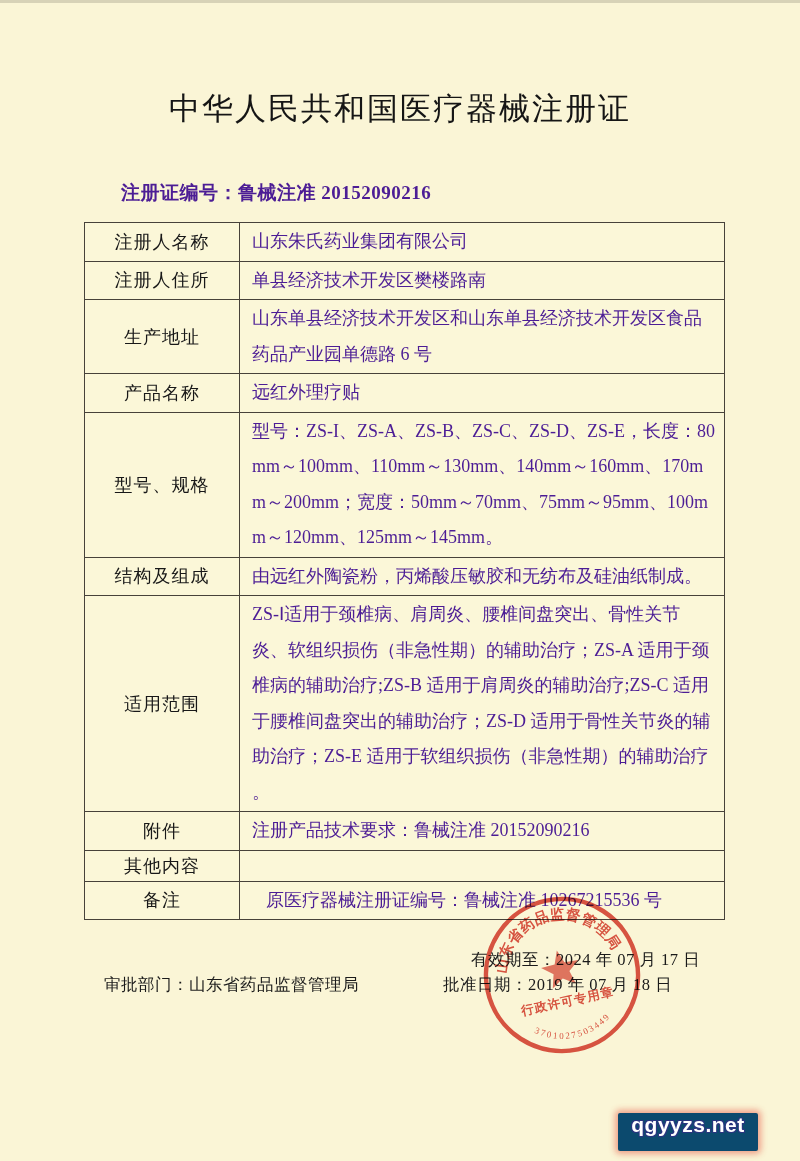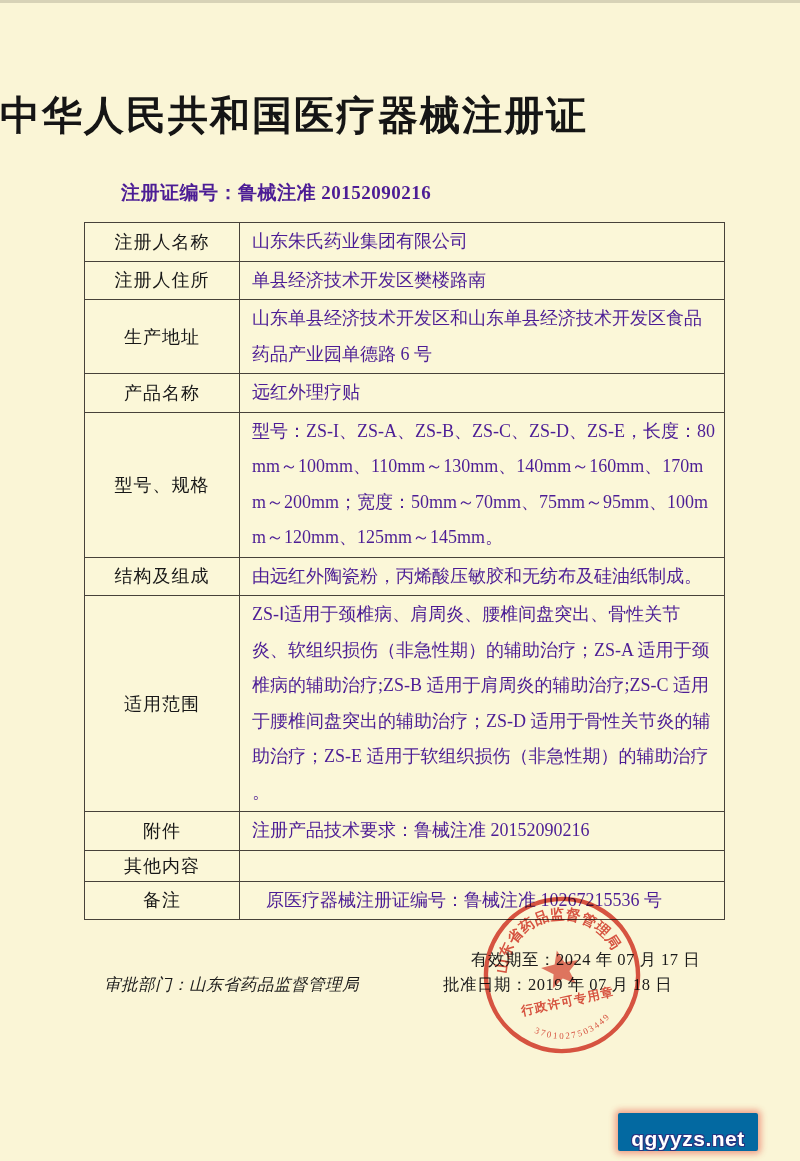--- a/index.html
+++ b/index.html
@@ -10,21 +10,22 @@
     color:#1c1c1c;
     position:relative;
     overflow:hidden;
   }
   .scan-top-edge{
     position:absolute;top:0;left:0;width:800px;height:3px;
     background:#b9b49e;opacity:.55;
   }
   .cert-title{
     position:absolute;top:88px;left:0;width:800px;
-    font-size:40px;font-weight:bold;letter-spacing:2px;
+    text-align:center;
+    font-size:31px;font-weight:normal;letter-spacing:2px;
     color:#151515;
   }
   .reg-no{
     position:absolute;top:180px;left:121px;
     font-size:19px;font-weight:bold;letter-spacing:.5px;
     color:#4c1d95;
   }
   table.cert{
     position:absolute;top:222px;left:84px;
     width:641px;
@@ -56,37 +57,37 @@
   tr.r7 td{height:138px} tr.r8 td{height:31px} tr.r9 td{height:211px}
   tr.r10 td{height:33px} tr.r11 td{height:28px} tr.r12 td{height:33px}
   tr.r12 td.val{padding-left:26px;}
   .footer-line{
     position:absolute;
     font-size:16.5px;
     letter-spacing:.5px;
     color:#1a1a1a;
     white-space:nowrap;
   }
-  #approval-dept{top:974px;left:104px;font-style:italic;}
+  #approval-dept{top:974px;left:104px;}
   #approval-date{top:974px;left:443px;}
   #valid-until{top:949px;left:471px;}
   .seal{
     position:absolute;top:890px;left:477px;
     width:170px;height:170px;
     transform:rotate(-12deg);
     opacity:.85;
     mix-blend-mode:multiply;
     pointer-events:none;
   }
   .watermark{
     position:absolute;top:1113px;left:618px;
     width:140px;height:38px;
-    background:#0369a1;
+    background:#0c4a6e;
     border-radius:2px;
-    display:flex;align-items:flex-end;justify-content:center;
+    display:flex;align-items:flex-start;justify-content:center;
     box-shadow:0 0 6px 3px rgba(226,59,45,.45);
   }
   .watermark span{
     font-family:"Liberation Sans","DejaVu Sans",sans-serif;
     font-size:21px;font-weight:bold;color:#ffffff;
     letter-spacing:.5px;
     text-shadow:-1px -1px 0 #2a3580,1px -1px 0 #2a3580,-1px 1px 0 #2a3580,1px 1px 0 #2a3580;
   }
 </style>
 </head>

